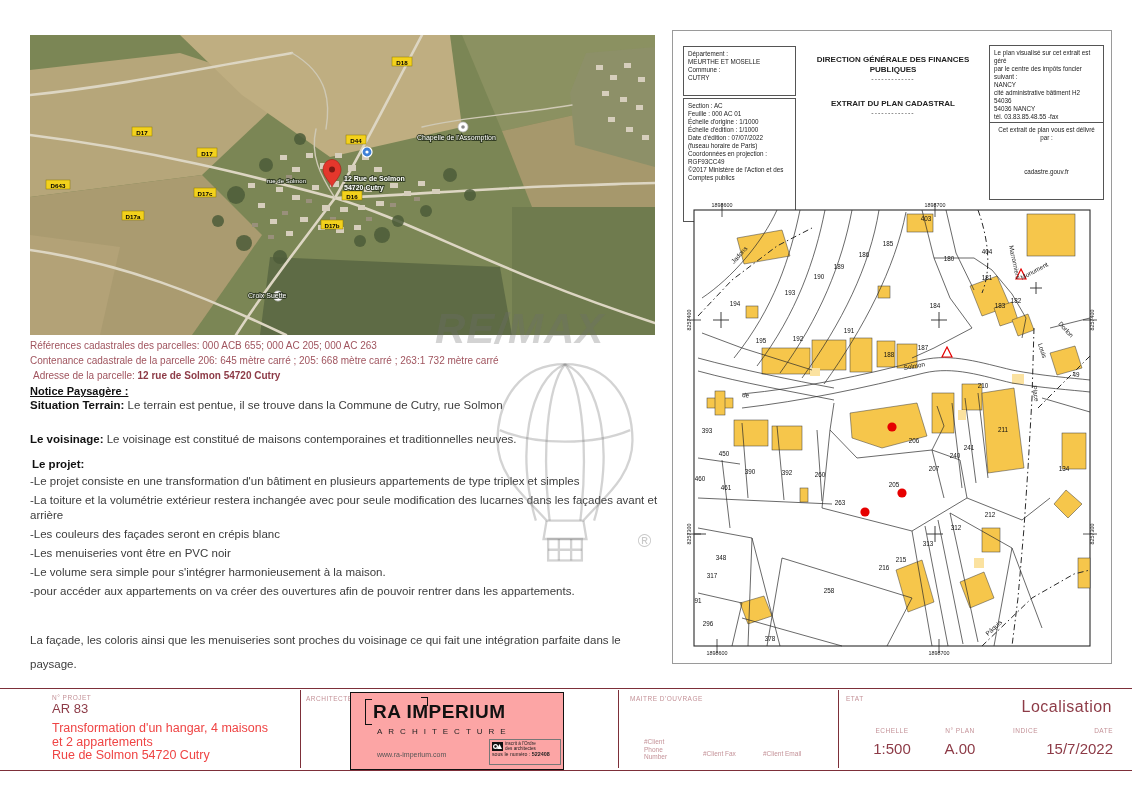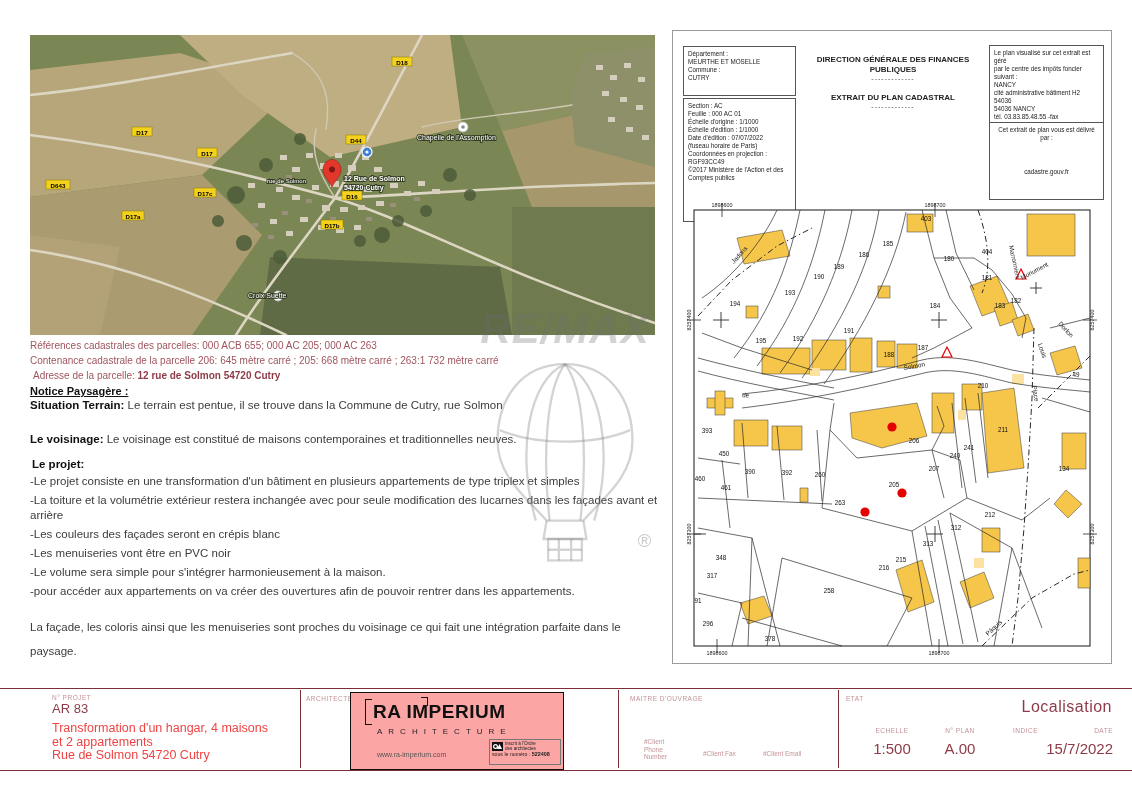--- a/index.html
+++ b/index.html
@@ -7,38 +7,38 @@
        font-family:"Liberation Sans",sans-serif;color:#333;}
   .abs{position:absolute;}
 
   
   #map{left:30px;top:35px;width:625px;height:300px;}
   #map svg{display:block;}
 
   
   #wm{left:435px;top:305px;width:260px;height:300px;pointer-events:none;z-index:5;}
   #wm .wm-text{font-size:42px;font-weight:bold;font-style:italic;letter-spacing:1px;
-     color:rgba(110,110,110,.30);text-align:center;}
+     color:rgba(110,110,110,.30);text-align:left;}
   #wm svg{display:block;margin:2px auto 0;}
 
   
   .maroon{color:#a0545e;}
   .refs{left:30px;width:640px;font-size:10px;line-height:15px;}
   #refs1{top:338px;} #refs2{top:353px;} #refs3{top:368px;padding-left:3px;}
   #refs3 b{color:#8d3b47;}
   #noticeTitle{left:30px;top:385px;font-size:11px;font-weight:bold;color:#111;
      text-decoration:underline;}
   .bodytxt{font-size:11.5px;color:#3c3c3c;}
   .blabel{font-weight:bold;color:#111;}
   #situation{left:30px;top:399px;width:640px;}
   #voisinage{left:30px;top:433px;width:640px;}
   #projflow{left:30px;top:458px;width:632px;}
   #projflow .plabel{font-weight:bold;color:#111;font-size:11.5px;padding-left:2px;}
   #projflow .bullet{margin-top:3.5px;line-height:15.5px;}
-  #projflow .closing{margin-top:15px;line-height:24px;}
+  #projflow .closing{margin-top:28px;line-height:24px;}
 
   
   #cad{left:672px;top:30px;width:438px;height:632px;border:1px solid #9a9a9a;
        background:#fff;}
   .cbox{position:absolute;border:1.5px solid #555;font-size:6.3px;line-height:8px;
         color:#222;padding:3px 4px;background:#fff;}
   #cbox1{left:10px;top:15px;width:103px;height:42px;}
   #cbox2{left:10px;top:67px;width:103px;height:116px;}
   #ctitle{left:125px;top:24px;width:190px;text-align:center;color:#222;}
   #ctitle .t{font-size:8px;font-weight:bold;line-height:10px;}
@@ -314,21 +314,21 @@
     <div>Date d'édition : 07/07/2022</div>
     <div>(fuseau horaire de Paris)</div>
     <div> </div>
     <div>Coordonnées en projection : RGF93CC49</div>
     <div>©2017 Ministère de l'Action et des</div>
     <div>Comptes publics</div>
   </div>
   <div id="ctitle" class="abs">
     <div class="t">DIRECTION GÉNÉRALE DES FINANCES PUBLIQUES</div>
     <div class="dash">-------------</div>
-    <div class="t" style="margin-top:10px">EXTRAIT DU PLAN CADASTRAL</div>
+    <div class="t" style="margin-top:16px">EXTRAIT DU PLAN CADASTRAL</div>
     <div class="dash">-------------</div>
   </div>
   <div id="cbox3" class="cbox">
     <div>Le plan visualisé sur cet extrait est géré</div>
     <div>par le centre des impôts foncier suivant :</div>
     <div>NANCY</div>
     <div>cité administrative bâtiment H2 54036</div>
     <div>54036 NANCY</div>
     <div>tél. 03.83.85.48.55 -fax</div>
     <div>cdif.nancy@dgfip.finances.gouv.fr</div>

